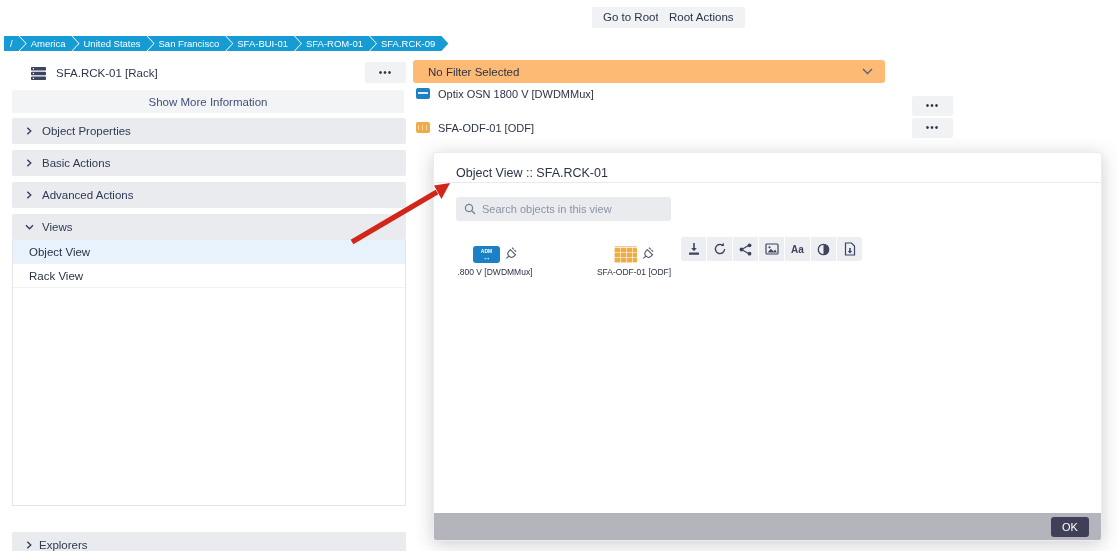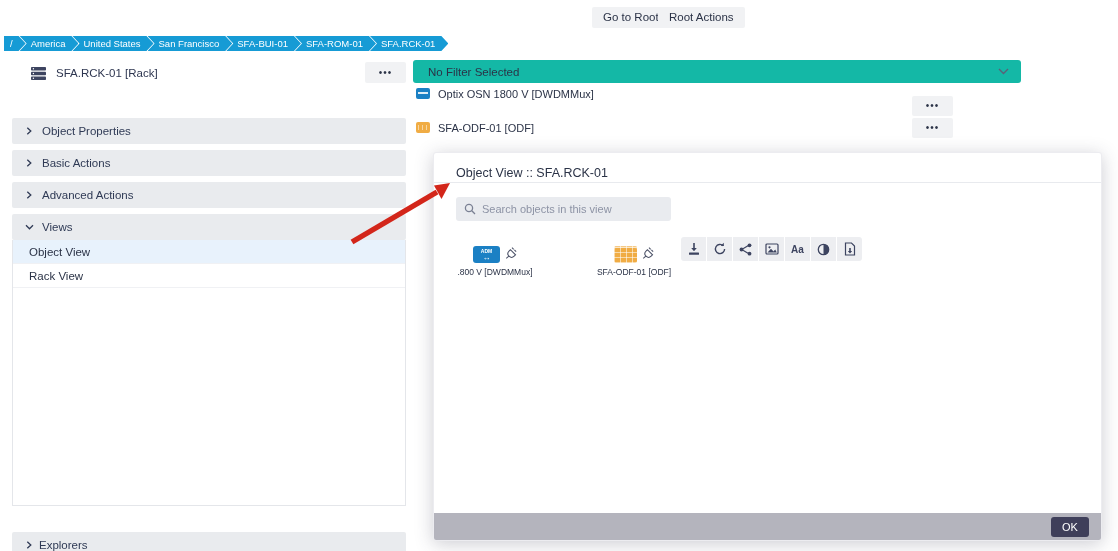--- a/index.html
+++ b/index.html
@@ -31,22 +31,22 @@
                align-items:center; gap:9px; padding-left:13px; font-size:11.5px; color:#2f3a55;
                width:394px; cursor:pointer; font-family:inherit; }
   .chev { width:8px; height:8px; display:inline-block; flex:0 0 auto; }
   #views-box { position:absolute; left:12px; top:240px; width:394px; height:266px;
                background:#fff; border:1px solid #e4e6ea; border-top:none; }
   .view-item { height:24px; line-height:24px; padding-left:16px; font-size:11.5px; color:#2b3347;
                border-bottom:1px solid #f0f1f4; cursor:pointer; }
   .view-item.selected { background:#e8f2fc; }
 
   
-  #filter-select { position:absolute; left:413px; top:60px; width:608px; height:23px;
-                   background:#14b8a6; border-radius:3px; display:flex; align-items:center;
+  #filter-select { position:absolute; left:413px; top:60px; width:472px; height:23px;
+                   background:#fdba74; border-radius:3px; display:flex; align-items:center;
                    padding:0 12px 0 15px; font-size:11.5px; color:#2b3347; cursor:pointer; }
   #filter-select .spacer { flex:1; }
   .obj-row { position:absolute; left:413px; width:532px; height:19px; display:flex; align-items:center; gap:8px; }
   .obj-row .label { font-size:11px; color:#2b3347; }
   .mini-icon { width:14px; height:11px; border-radius:2px; flex:0 0 auto; position:relative; }
   .mini-blue { background:#1b80c4; }
   .mini-blue::after { content:""; position:absolute; left:2px; right:2px; top:4px; height:1.5px; background:rgba(255,255,255,.85); }
   .mini-orange { background:#f0ac44; }
   .mini-orange::after { content:""; position:absolute; left:2px; right:2px; top:3px; height:5px;
       background:repeating-linear-gradient(90deg, rgba(255,255,255,.5) 0 1px, transparent 1px 4px); }
@@ -97,21 +97,21 @@
   <button class="top-btn" style="left:592px;">Go to Root</button>
   <button class="top-btn" style="left:658px;">Root Actions</button>
 
   <div id="breadcrumb">
     <span class="crumb first">/</span>
     <span class="crumb">America</span>
     <span class="crumb">United States</span>
     <span class="crumb">San Francisco</span>
     <span class="crumb">SFA-BUI-01</span>
     <span class="crumb">SFA-ROM-01</span>
-    <span class="crumb">SFA.RCK-01</span>
+    <span class="crumb">SFA.RCK-09</span>
   </div>
 
   <div class="lp-row" id="lp-header">
     <span style="padding-left:18px;">
       <svg width="17" height="15" viewBox="0 0 17 15">
         <g fill="#3d4460">
           <rect x="1" y="1" width="15" height="3.6" rx="0.8"></rect>
           <rect x="1" y="5.7" width="15" height="3.6" rx="0.8"></rect>
           <rect x="1" y="10.4" width="15" height="3.6" rx="0.8"></rect>
         </g>
@@ -119,20 +119,21 @@
             <circle cx="3.4" cy="2.8" r="0.7"></circle>
             <circle cx="3.4" cy="7.5" r="0.7"></circle>
             <circle cx="3.4" cy="12.2" r="0.7"></circle>
           </g>
       </svg>
     </span>
     <span>SFA.RCK-01 [Rack]</span>
   </div>
   <button class="menu-btn" id="lp-menu">•••</button>
 
+  <button class="lp-row" id="show-more" style="top:90px;">Show More Information</button>
 
   <button class="lp-row accordion" style="top:150px;">
     <span class="chev">
       <svg width="8" height="8" viewBox="0 0 8 8">
           <path d="M2.3 0.8 L5.8 4 L2.3 7.2" fill="none" stroke="#2f3a55" stroke-width="1.3"></path>
         </svg>
     </span>
     <span>Basic Actions</span>
   </button>
   <button class="lp-row accordion" style="top:118px;">

